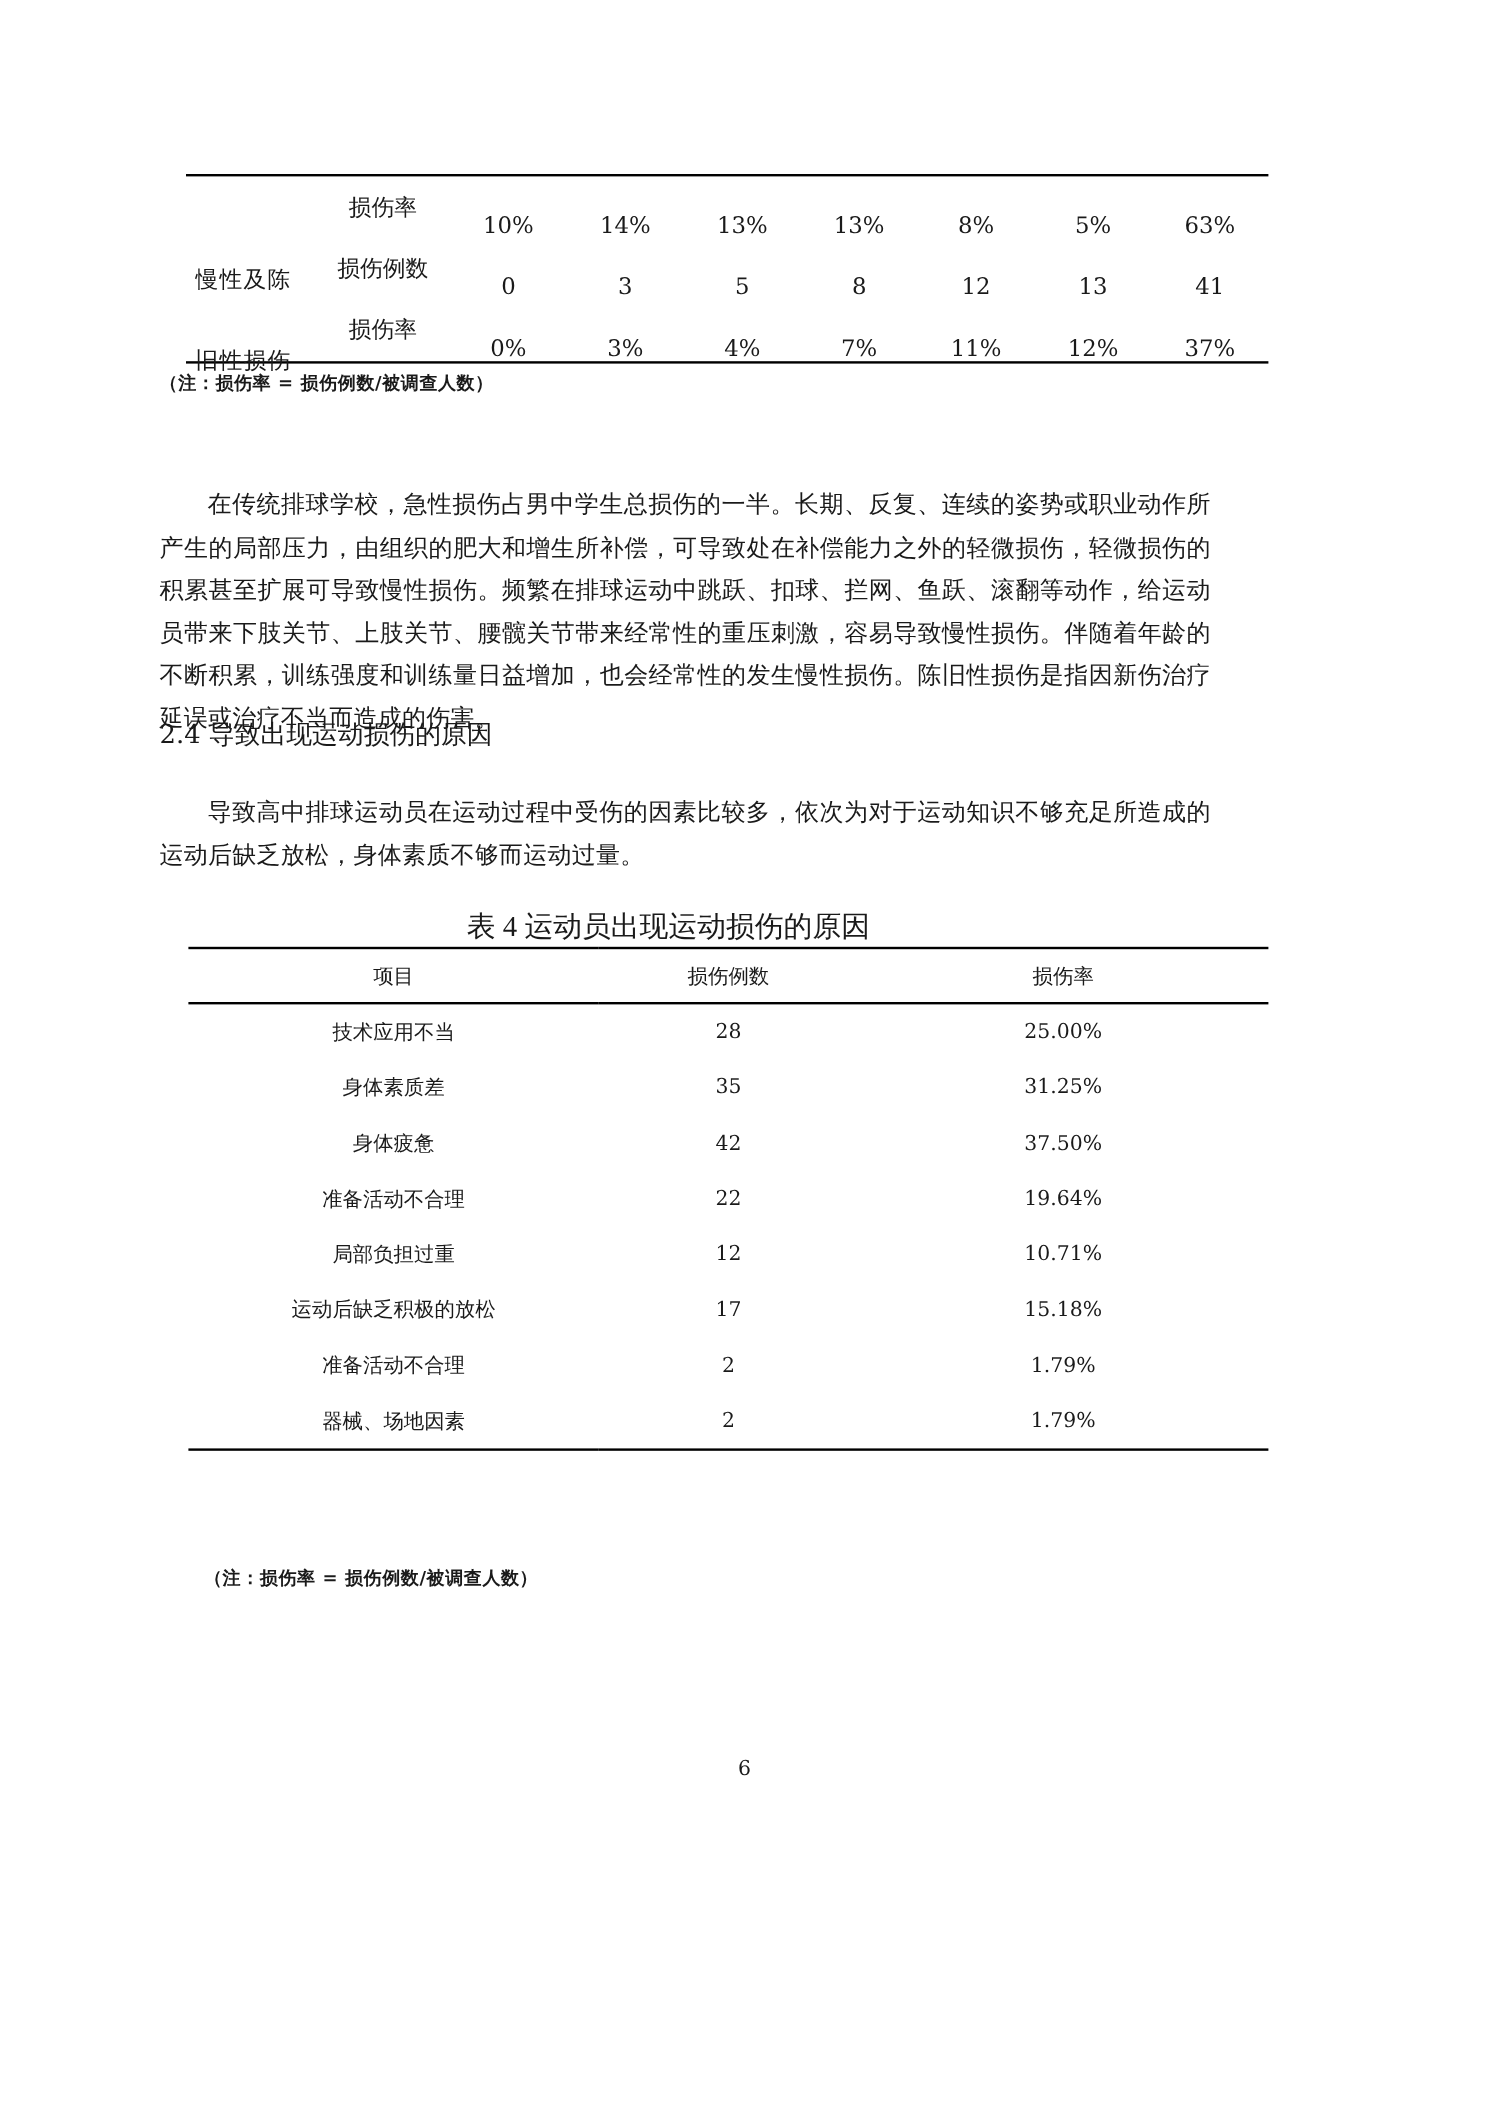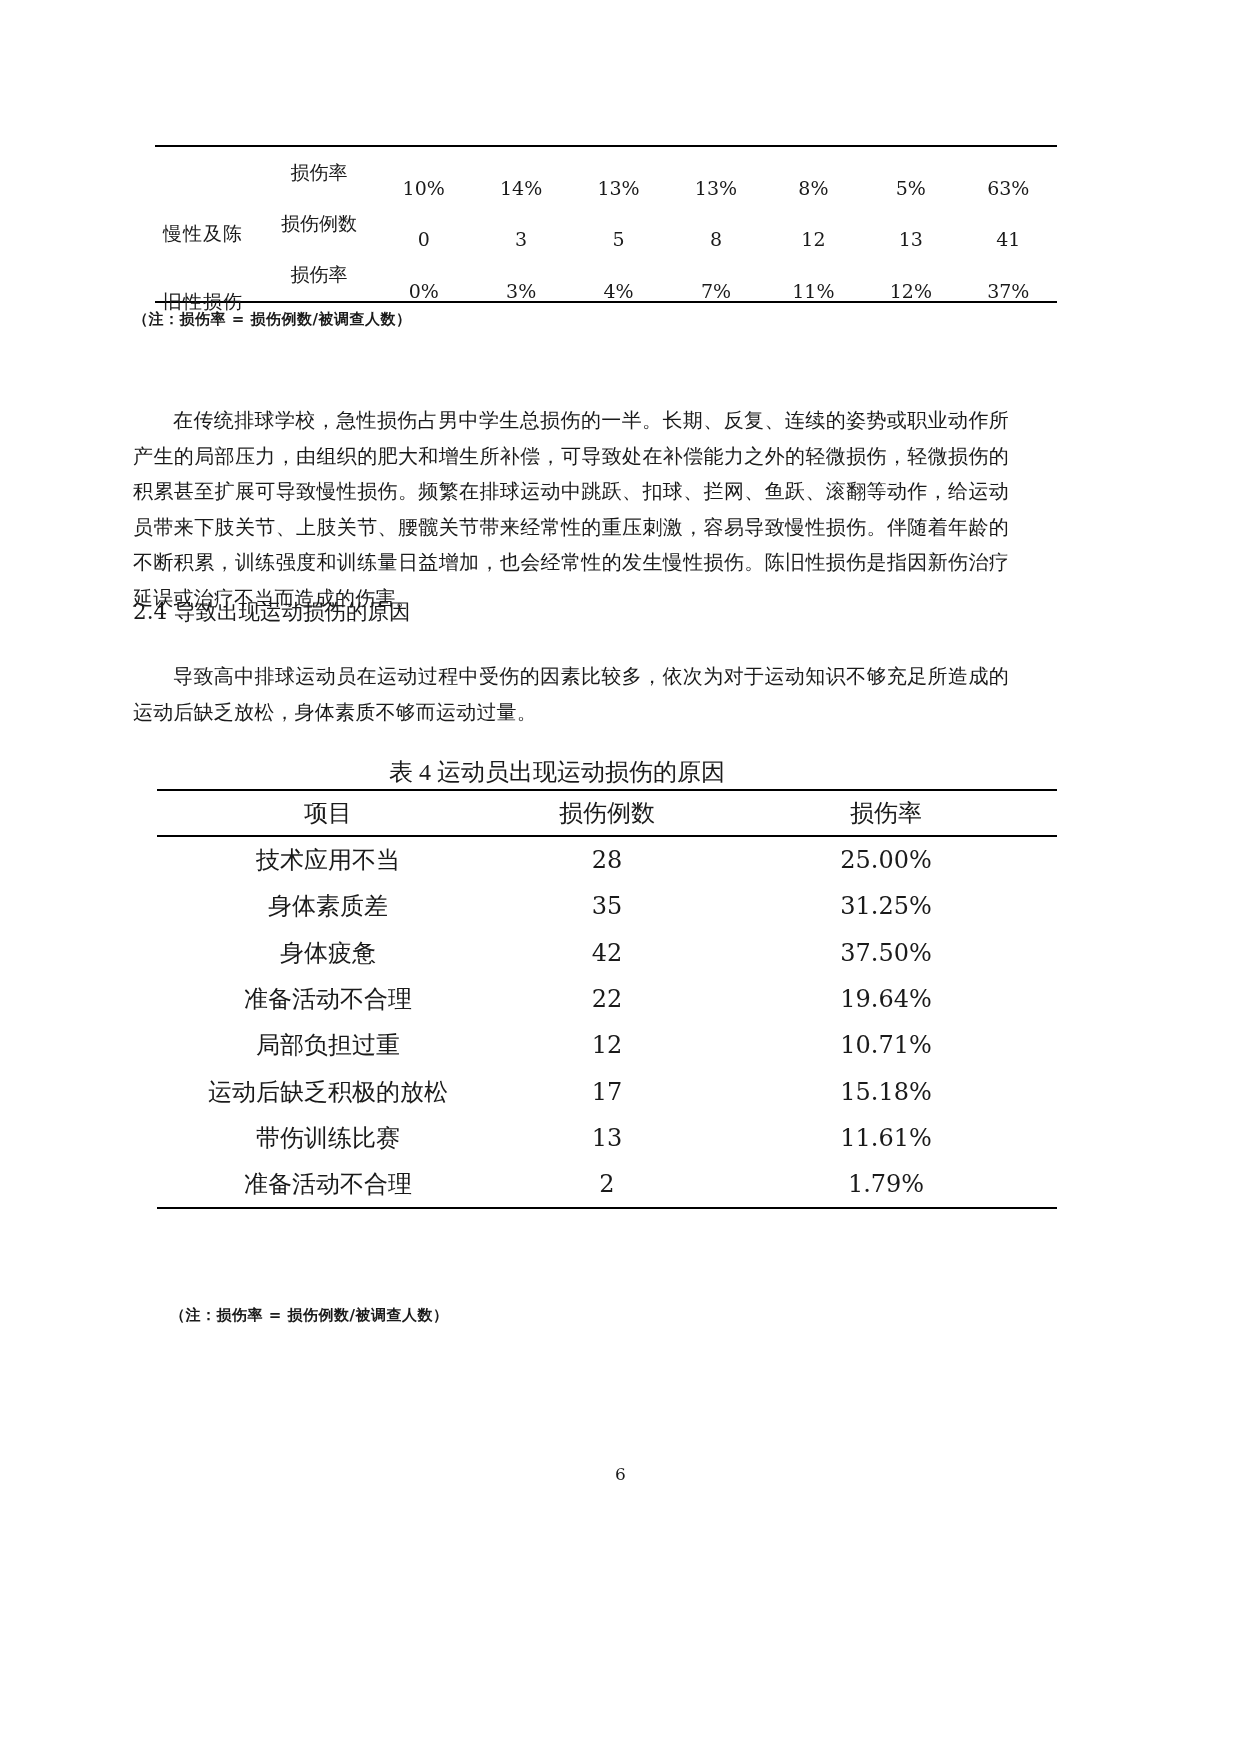--- a/index.html
+++ b/index.html
@@ -73,21 +73,21 @@
     font-size: 24px;
     font-family: Liberation Serif, serif;
   }
   table.t4 {
     position: absolute;
     left: 157px; top: 789px;
     width: 900px;
     border-collapse: collapse;
     border-top: 2px solid #000;
     border-bottom: 2px solid #000;
-    font-size: 24px;
+    font-size: 17px;
   }
   table.t4 thead tr { border-bottom: 2px solid #000; }
   table.t4 th {
     font-weight: normal;
     height: 44px;
     text-align: center;
     padding: 0;
   }
   table.t4 td {
     height: 46.3px;
@@ -195,29 +195,29 @@
         <td>局部负担过重</td>
         <td>12</td>
         <td>10.71%</td>
       </tr>
       <tr>
         <td>运动后缺乏积极的放松</td>
         <td>17</td>
         <td>15.18%</td>
       </tr>
       <tr>
-        <td>带伤训练比赛</td>
-        <td>13</td>
-        <td>11.61%</td>
-      </tr>
-      <tr>
         <td>准备活动不合理</td>
         <td>2</td>
         <td>1.79%</td>
       </tr>
+      <tr>
+        <td>器械、场地因素</td>
+        <td>2</td>
+        <td>1.79%</td>
+      </tr>
     </tbody>
   </table>
 
   <div class="note note-bottom">（注：损伤率 = 损伤例数/被调查人数）</div>
 
   <div class="page-number">6</div>
 
 </div>
 
 </body></html>

